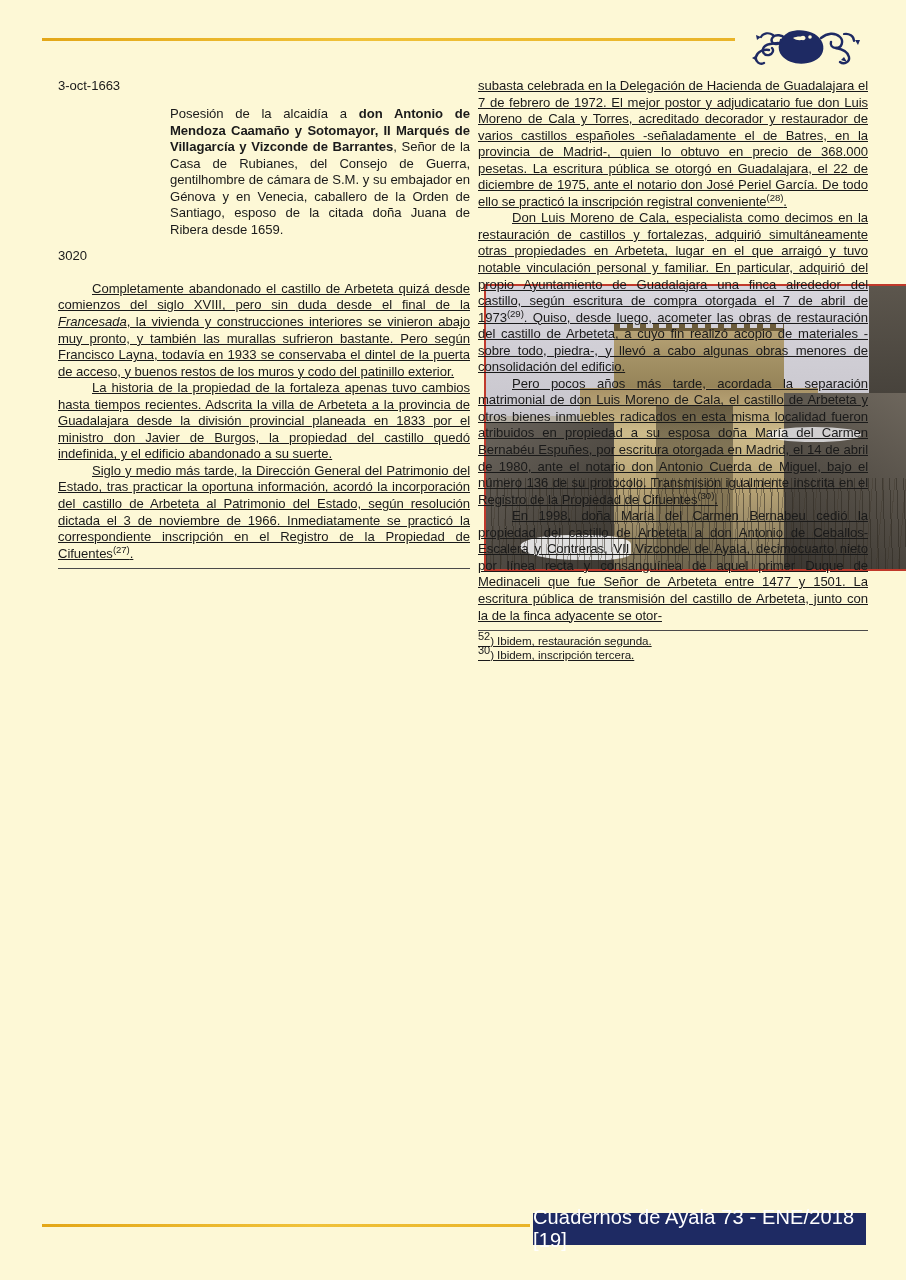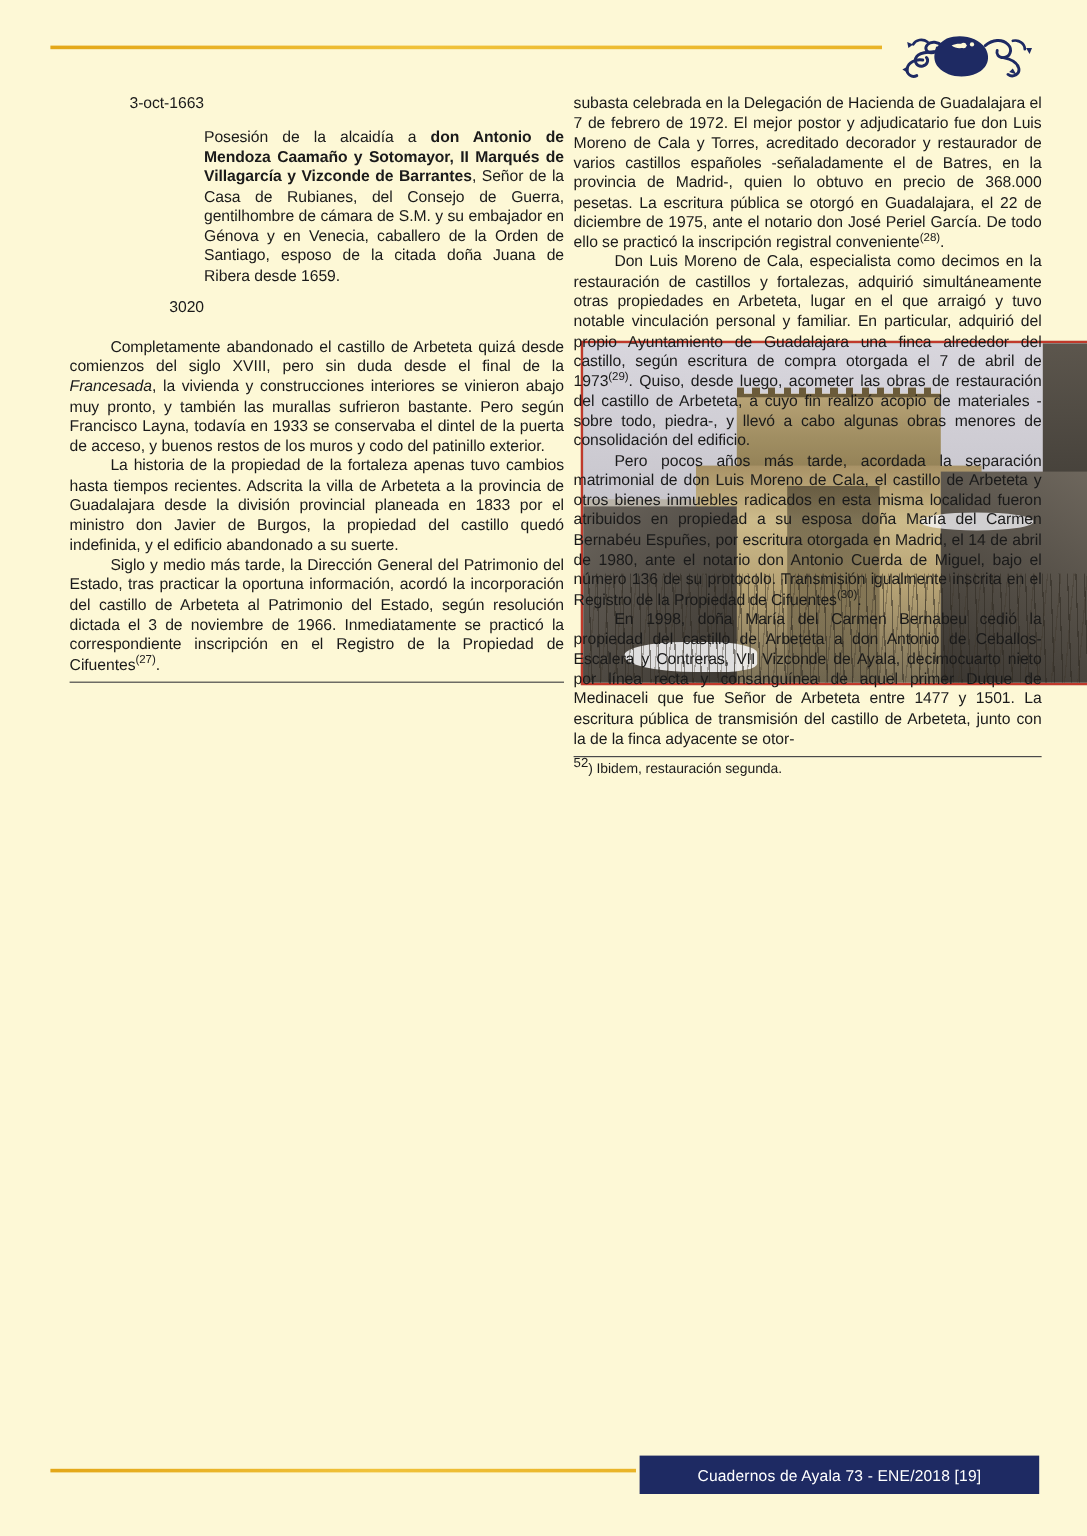--- a/index.html
+++ b/index.html
@@ -49,20 +49,21 @@
     line-height: 16.55px;
     letter-spacing: -0.05px;
   }
   .col-left  { left: 58px;  width: 412px; }
   .col-right { left: 478px; width: 390px; }
 
   p {
     margin: 0 0 0 0;
     text-align: justify;
     text-justify: inter-word;
+    text-decoration: underline;
   }
   p.indent { text-indent: 34px; }
 
   b { font-weight: bold; }
   i { font-style: italic; }
 
   sup {
     font-size: 9.6px;
     vertical-align: super;
     line-height: 0;
@@ -70,21 +71,21 @@
 
   
   .chrono-row {
     display: flex;
     align-items: flex-start;
     margin-bottom: 10px;
   }
   .chrono-date {
     width: 112px;
     flex: 0 0 112px;
-    text-align: right;
+    text-align: left;
     white-space: nowrap;
   }
   .chrono-text {
     flex: 1 1 auto;
     text-align: justify;
     margin-top: 28px;
   }
 
   
   .photo-wrap {
@@ -198,21 +199,21 @@
     position: absolute;
     left: 533px;
     top: 1213px;
     width: 333px;
     height: 32px;
     background: #1e2a63;
     color: #ffffff;
     display: flex;
     align-items: center;
     justify-content: center;
-    font-size: 13px;
+    font-size: 20px;
     letter-spacing: 0.15px;
   }
 </style>
 </head>
 <body>
 
 <div class="header">
   <div class="top-rule"></div>
   <svg class="fleuron" viewBox="0 0 120 48">
     <g fill="#1e2a63">
@@ -279,19 +280,20 @@
 
   <p class="indent"><span>Don Luis Moreno de Cala, especialista como decimos en la restauración de castillos y fortalezas, adquirió simultáneamente otras propiedades en Arbeteta, lugar en el que arraigó y tuvo notable vinculación personal y familiar. En particular, adquirió del propio Ayuntamiento de Guadalajara una finca alrededor del castillo, según escritura de compra otorgada el 7 de abril de 1973</span><sup>(29)</sup><span>. Quiso, desde luego, acometer las obras de restauración del castillo de Arbeteta, a cuyo fin realizó acopio de materiales -sobre todo, piedra-, y llevó a cabo algunas obras menores de consolidación del edificio.</span></p>
 
   <p class="indent"><span>Pero pocos años más tarde, acordada la separación matrimonial de don Luis Moreno de Cala, el castillo de Arbeteta y otros bienes inmuebles radicados en esta misma localidad fueron atribuidos en propiedad a su esposa doña María del Carmen Bernabéu Espuñes, por escritura otorgada en Madrid, el 14 de abril de 1980, ante el notario don Antonio Cuerda de Miguel, bajo el número 136 de su protocolo. Transmisión igualmente inscrita en el Registro de la Propiedad de Cifuentes</span><sup>(30)</sup><span>.</span></p>
 
   <p class="indent">En 1998, doña María del Carmen Bernabeu cedió la propiedad del castillo de Arbeteta a don Antonio de Ceballos-Escalera y Contreras, VII Vizconde de Ayala, decimocuarto nieto por línea recta y consanguínea de aquel primer Duque de Medinaceli que fue Señor de Arbeteta entre 1477 y 1501. La escritura pública de transmisión del castillo de Arbeteta, junto con la de la finca adyacente se otor-</p>
 
   <div class="fn-sep"></div>
   <div class="footnotes">
     <p><span class="fn-num">52</span><span>) Ibidem, restauración segunda.</span></p>
+    <p><span class="fn-num">30</span><span>) Ibidem, inscripción tercera.</span></p>
   </div>
 </div>
 
 <div class="bottom-rule"></div>
 <div class="footer-badge">
   <span>Cuadernos de Ayala 73 - ENE/2018  [19]</span>
 </div>
 
 </body></html>

